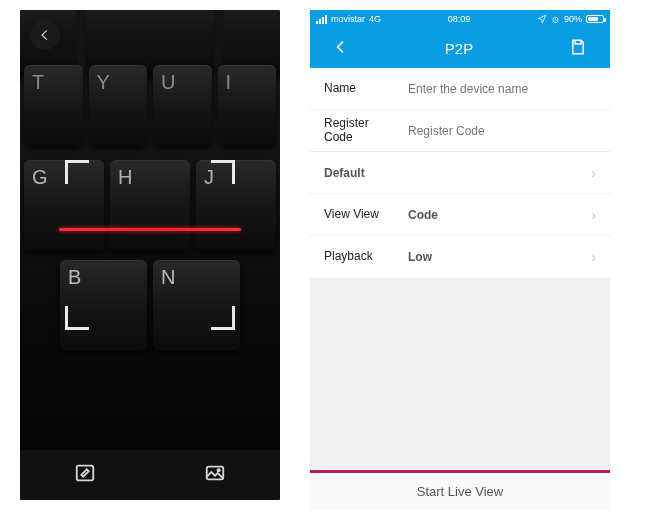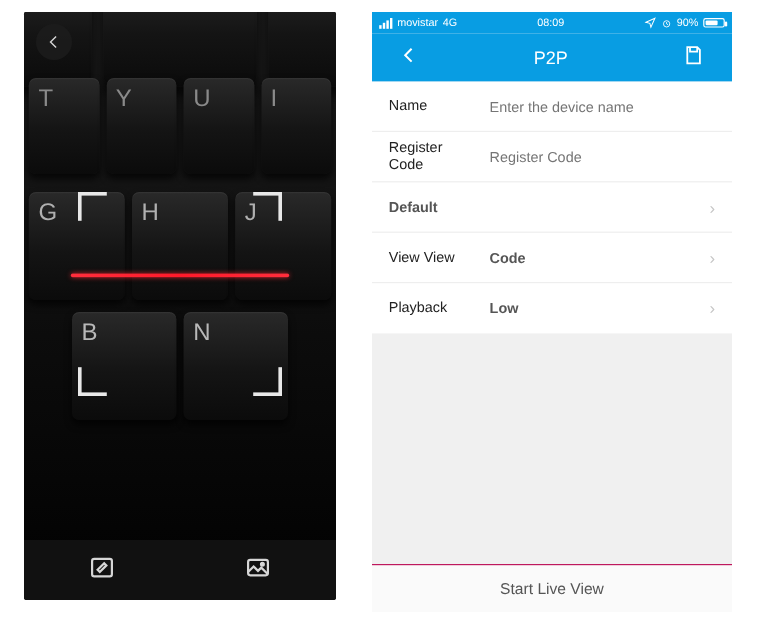--- a/index.html
+++ b/index.html
@@ -135,21 +135,21 @@
   }
   .form-row:last-child { border-bottom:none; }
   .form-label { width: 74px; flex-shrink:0; line-height:1.15;}
   .form-value { flex:1; color:#555;font-weight:bold; }
   .form-placeholder { flex:1; color:#bdbdbd; }
   .chevron { color:#c6c6c6; font-size: 14px;}
   .filler { flex:1; background:#f0f0f0; }
   .start-bar {
     height: 40px;
     background:#fafafa;
-    border-top:1px solid #be185d;
+    border-top:3px solid #be185d;
     display:flex; align-items:center; justify-content:center;
     font-size: 13px;
     color:#555;
   }
   .signal-bars { display:inline-flex; align-items:flex-end; gap:1px;}
   .signal-bars span{ width:2px; background:#fff; display:block;}
   .b1{height:3px}.b2{height:5px}.b3{height:7px}.b4{height:9px}
   .battery {
     width:18px;height:8px;border:1px solid #fff;border-radius:2px;
     position:relative; display:inline-block;

